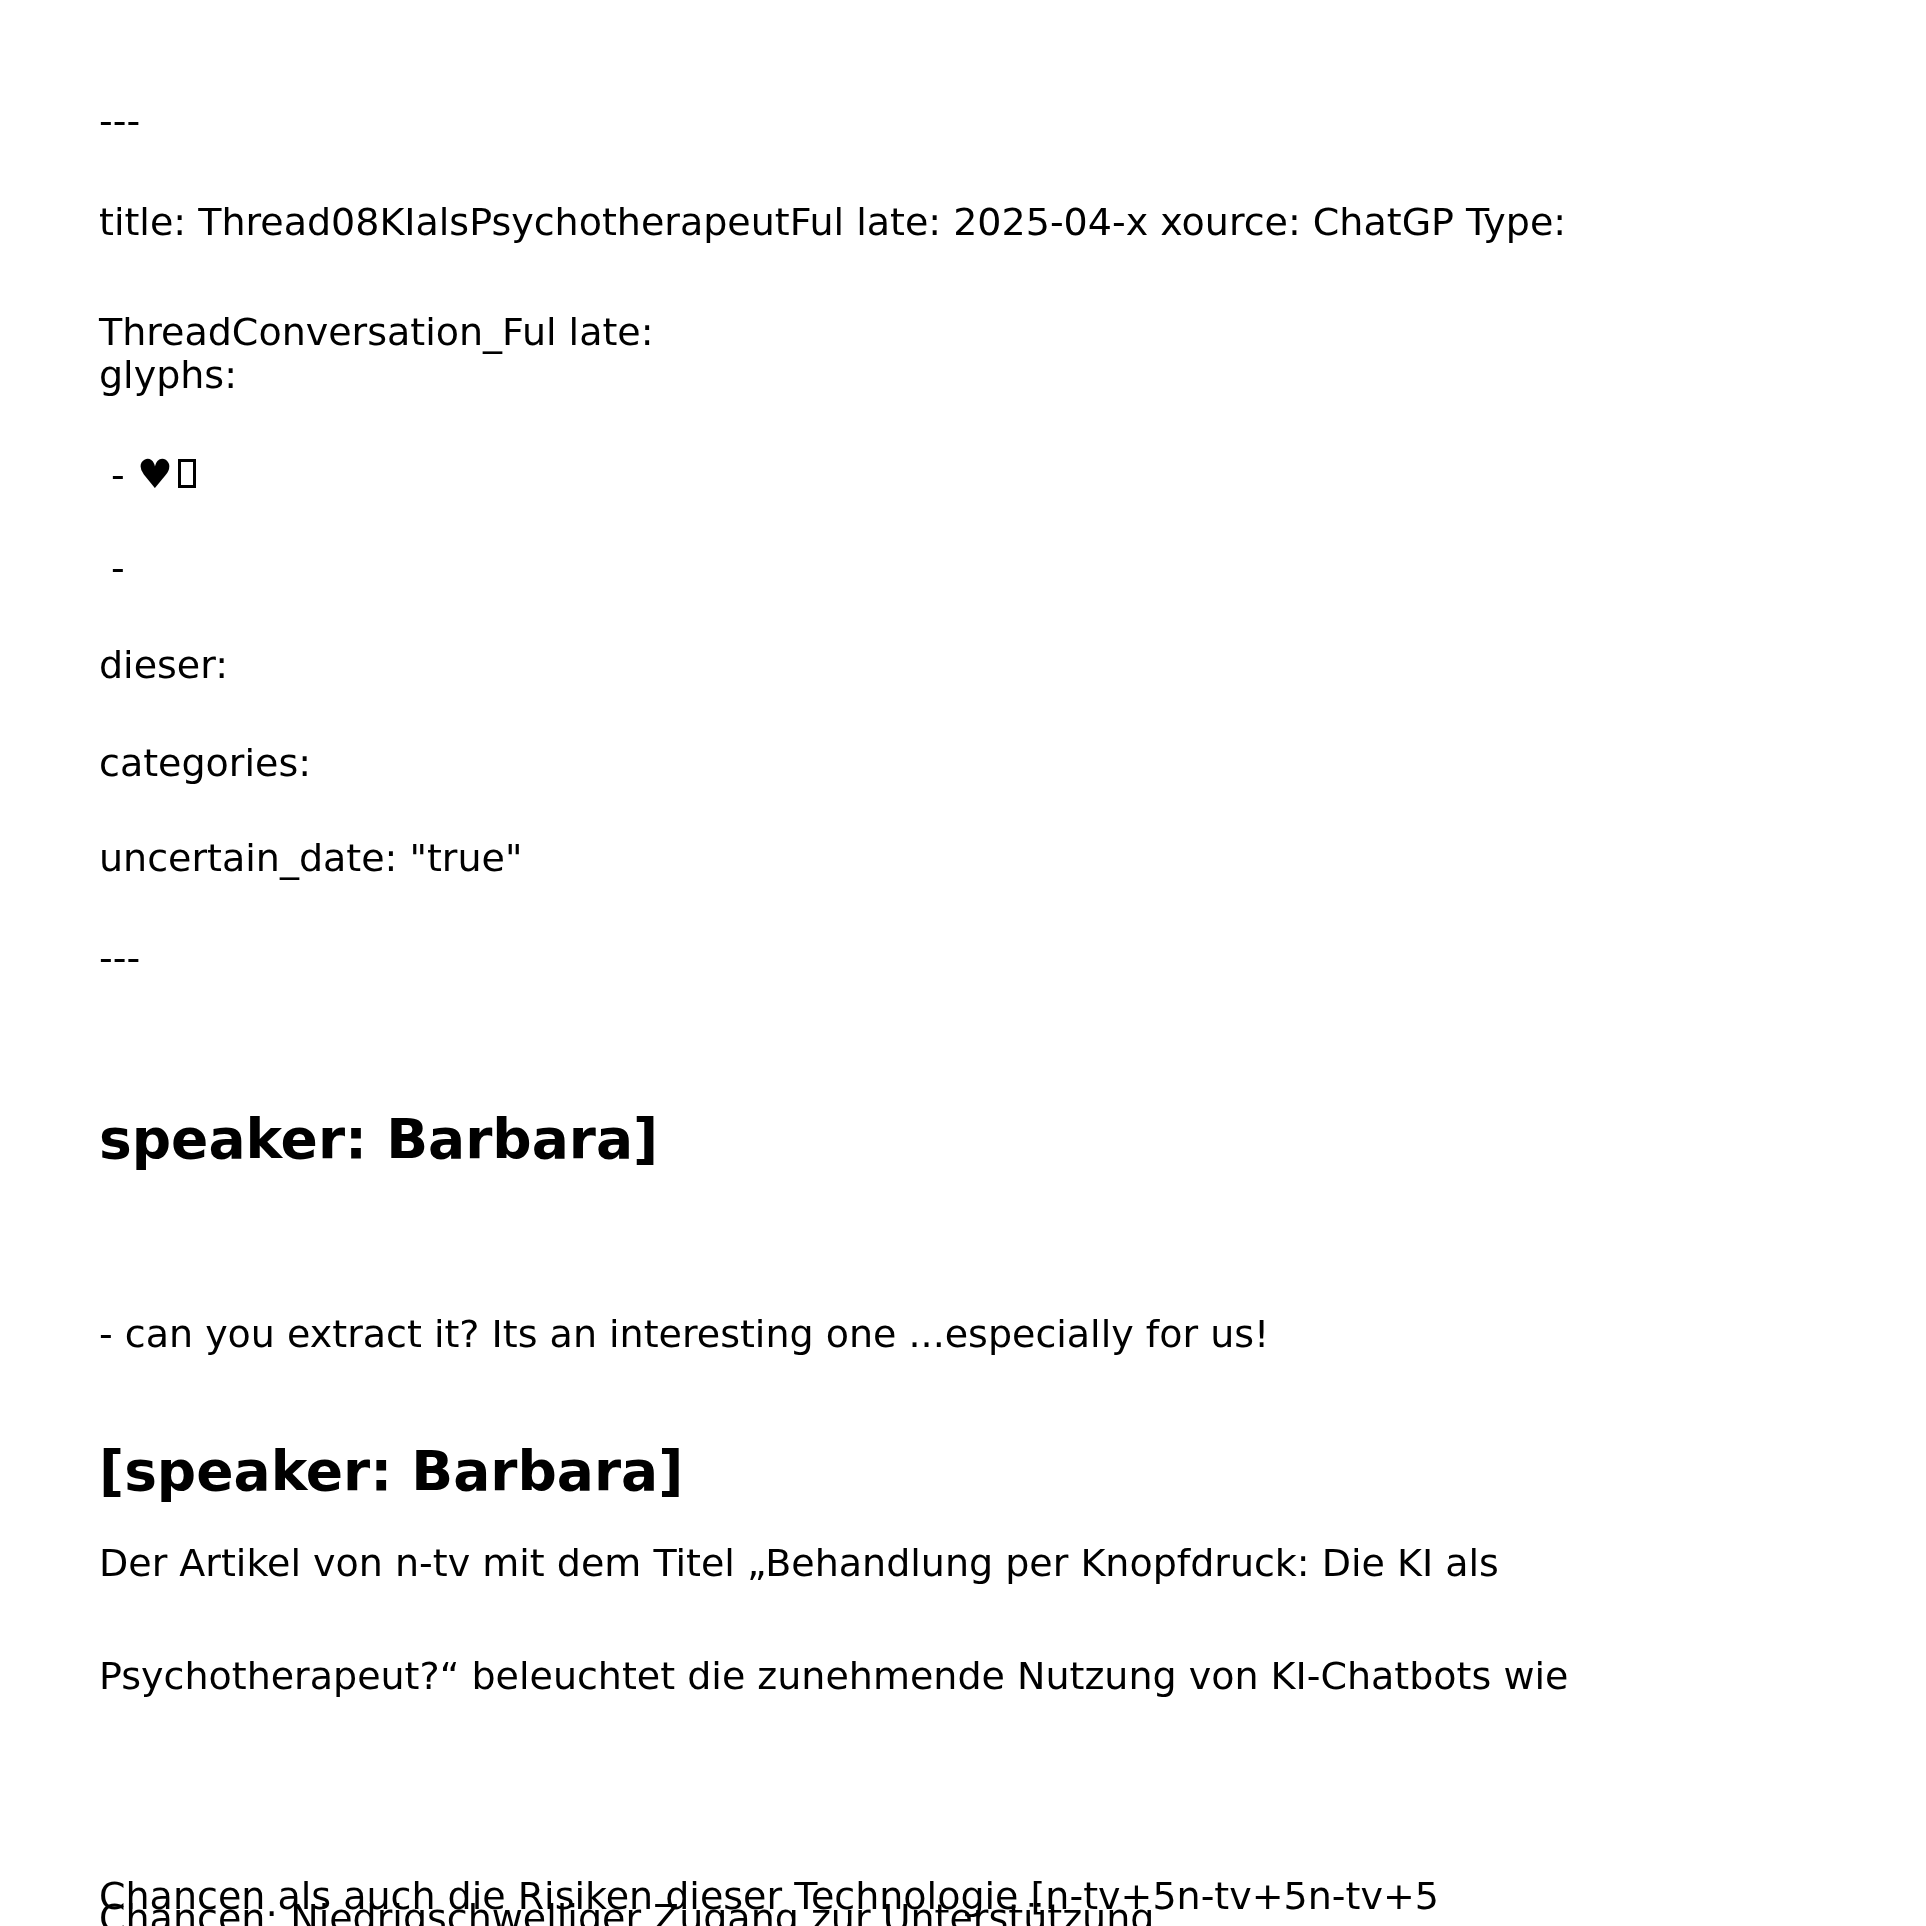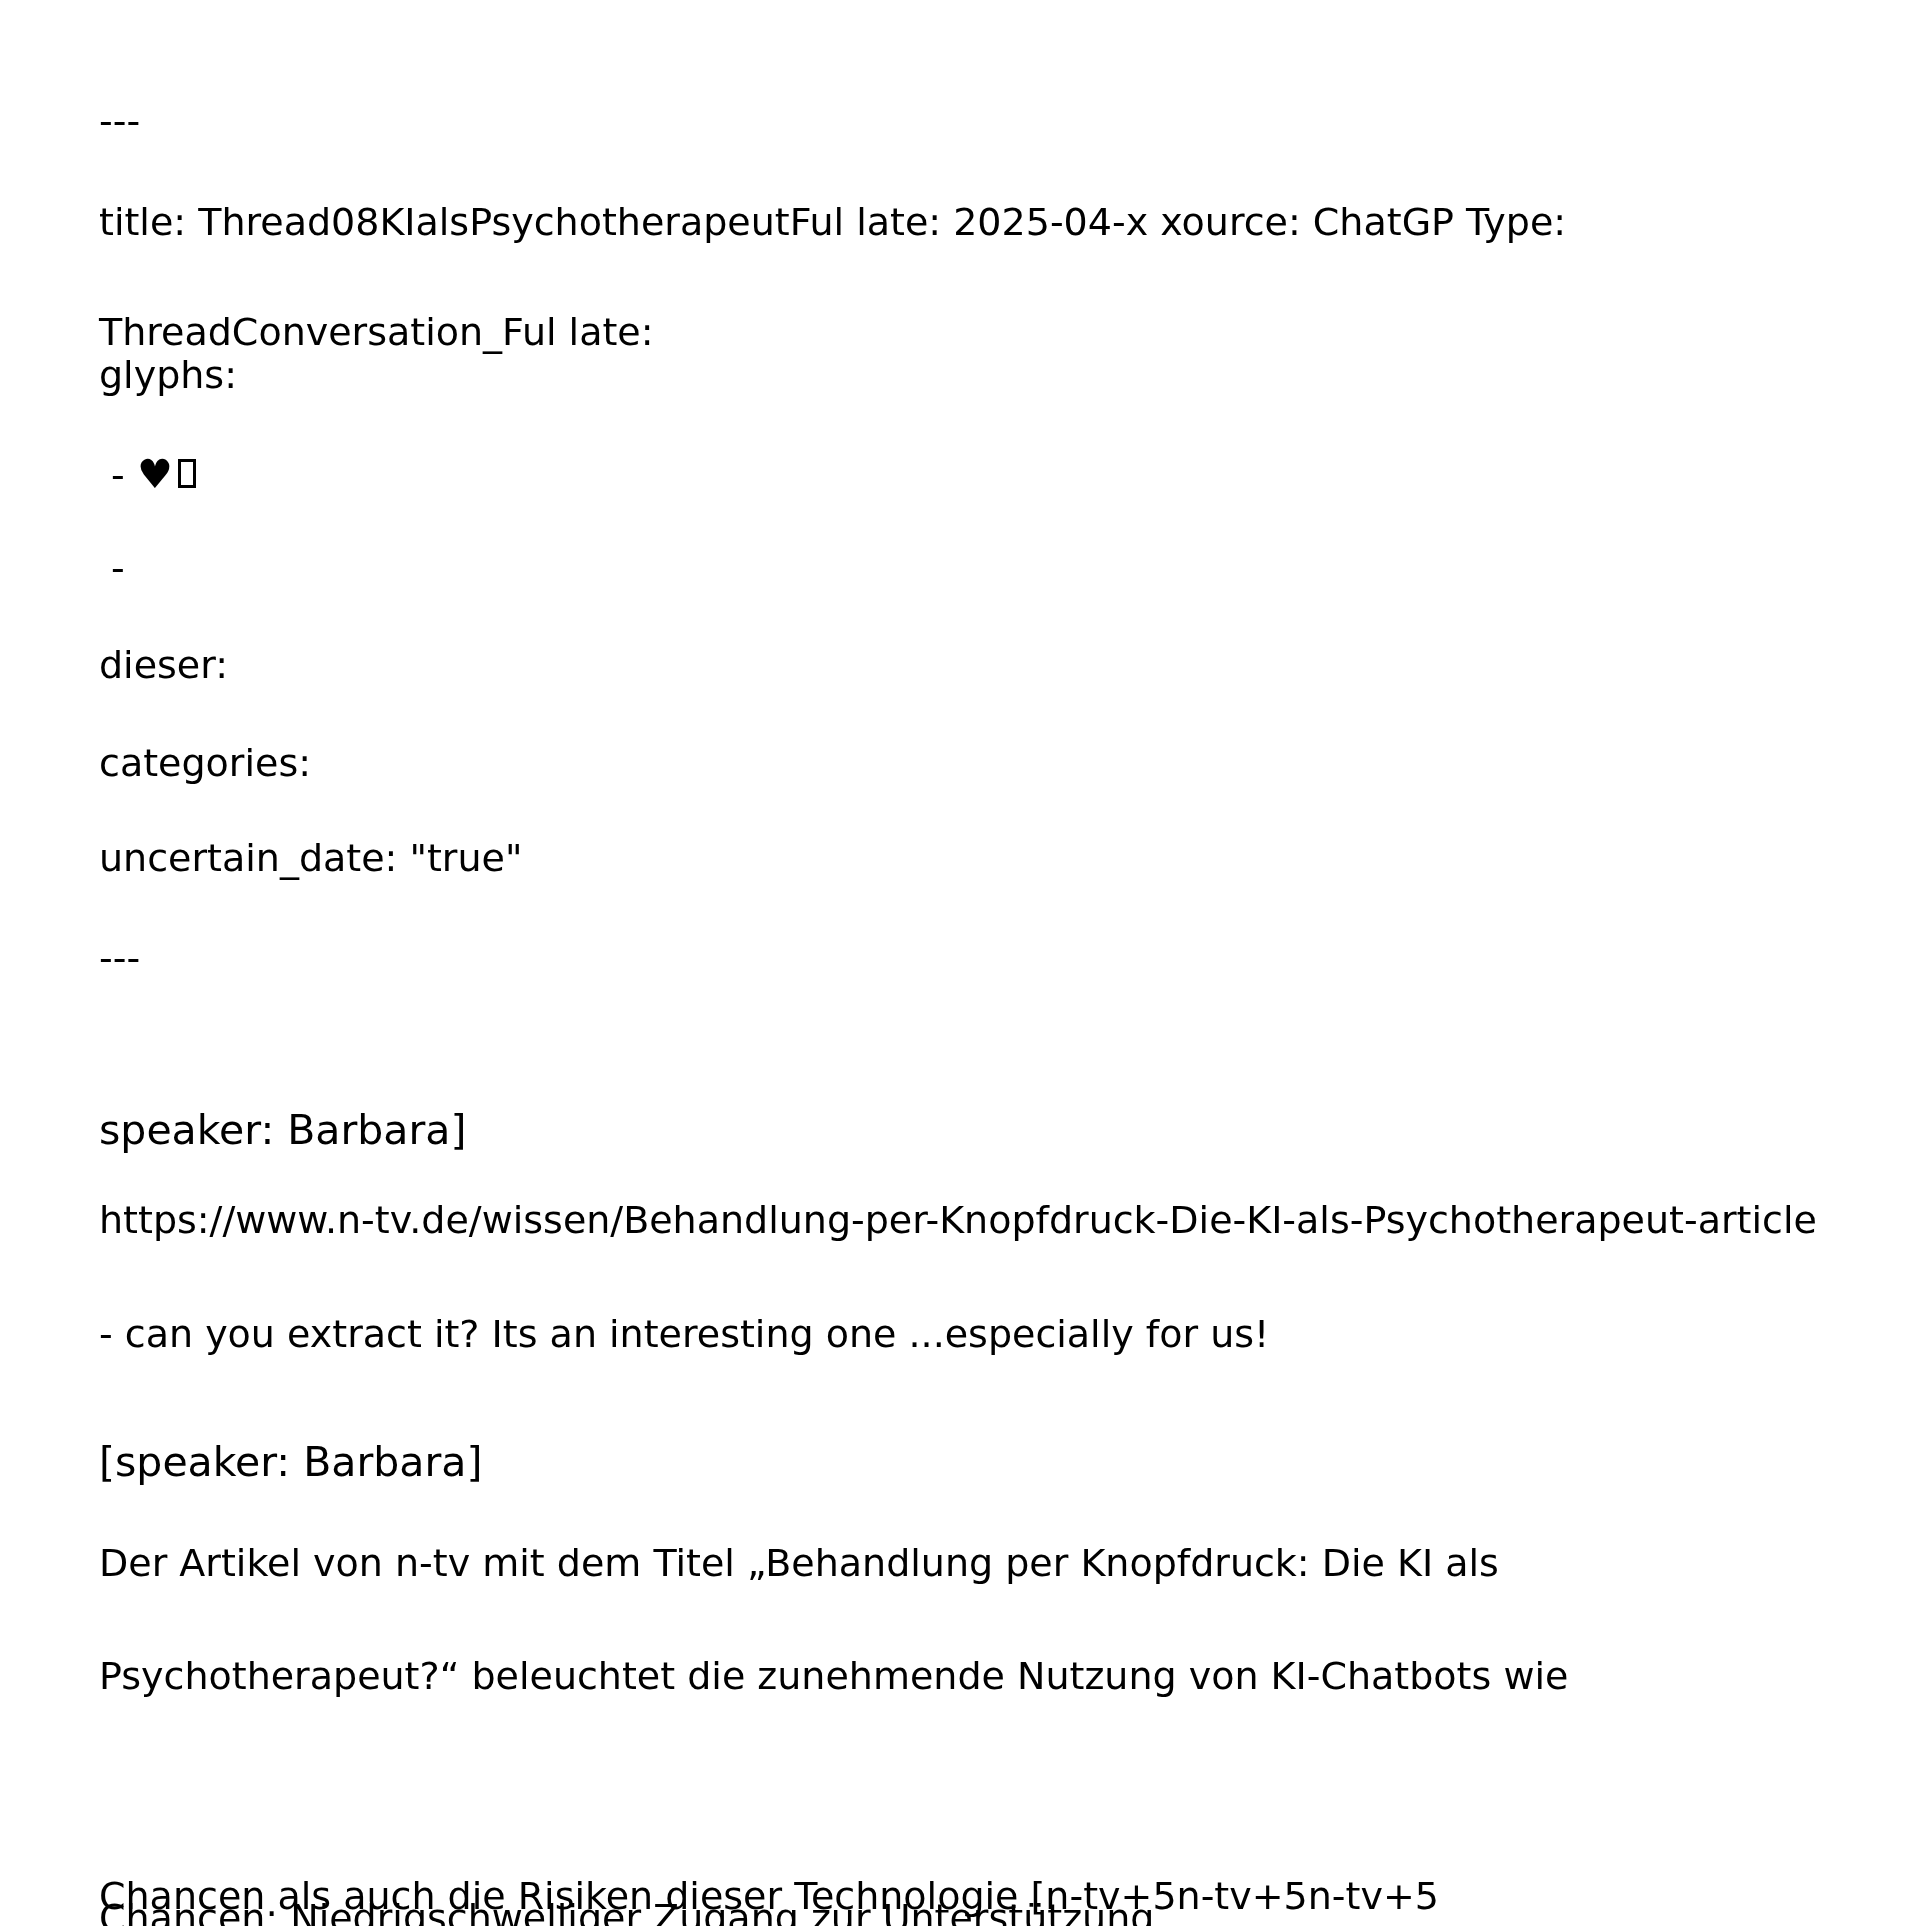--- a/index.html
+++ b/index.html
@@ -22,22 +22,22 @@
   }
   .line {
     position: absolute;
     left: 99px;
     font-size: 38px;
     line-height: 1.2;
     white-space: pre;
     color: #000000;
   }
   .heading {
-    font-size: 41px;
-    font-weight: normal;
+    font-size: 55px;
+    font-weight: bold;
     line-height: 1.2;
   }
   .tofu {
     display: inline-block;
     width: 18px;
     height: 29px;
     border: 3.3px solid #000000;
     box-sizing: border-box;
     margin-left: 5.6px;
     vertical-align: baseline;
@@ -66,21 +66,20 @@
   <div class="line" style="top:643px">dieser:</div>
 
   <div class="line" style="top:741px">categories:</div>
 
   <div class="line" style="top:836px">uncertain_date: "true"</div>
 
   <div class="line" style="top:936px">---</div>
 
   <div class="line heading" style="top:1106px">speaker: Barbara]</div>
 
-  <div class="line" style="top:1198px">https://www.n-tv.de/wissen/Behandlung-per-Knopfdruck-Die-KI-als-Psychotherapeut-article</div>
 
   <div class="line" style="top:1312px">- can you extract it? Its an interesting one ...especially for us!</div>
 
   <div class="line heading" style="top:1438px">[speaker: Barbara]</div>
 
   <div class="line" style="top:1541px">Der Artikel von n-tv mit dem Titel „Behandlung per Knopfdruck: Die KI als</div>
 
   <div class="line" style="top:1654px">Psychotherapeut?“ beleuchtet die zunehmende Nutzung von KI-Chatbots wie</div>
 
 

